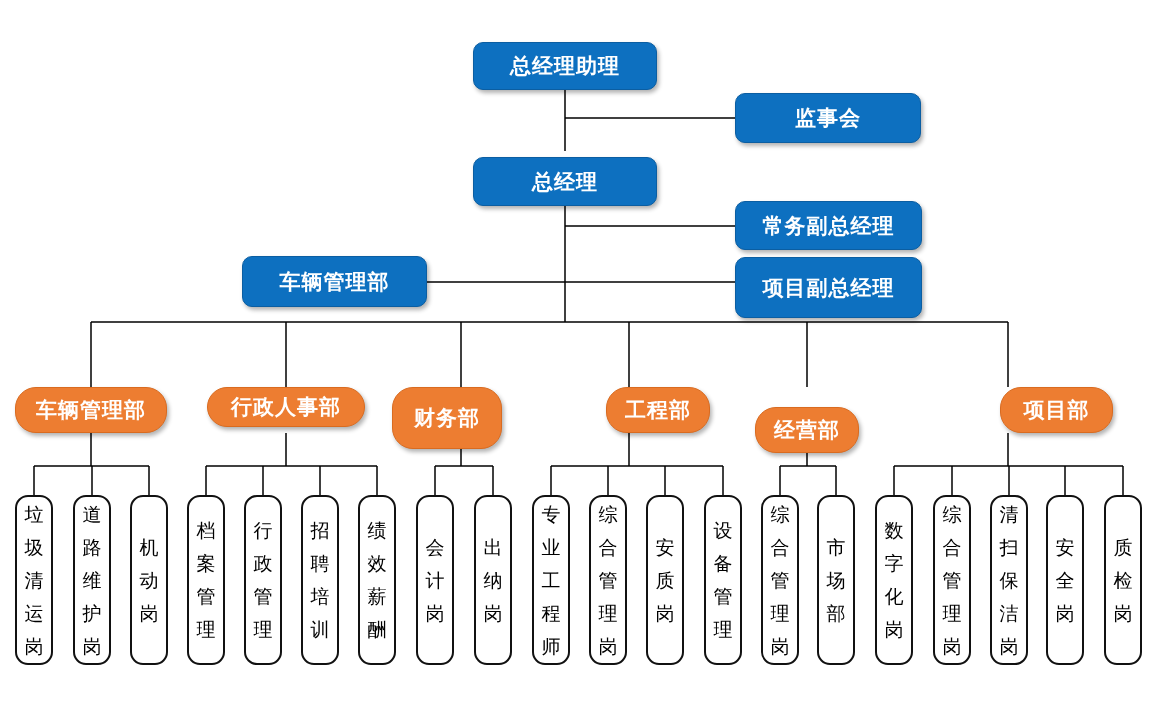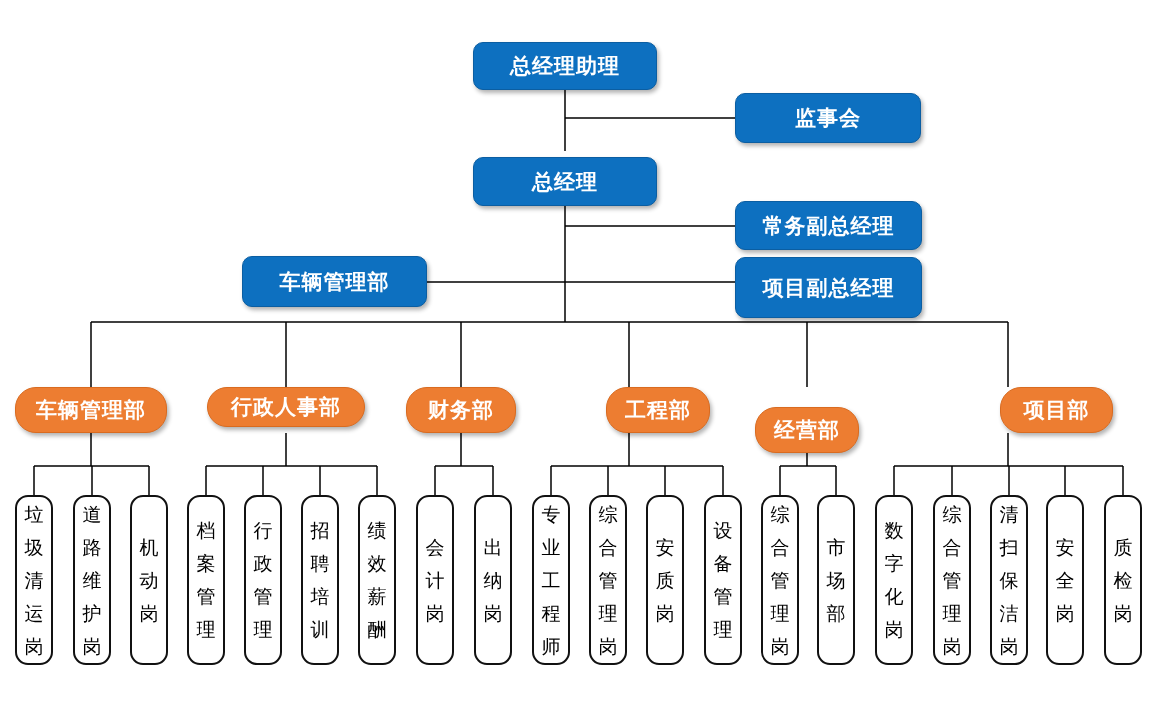--- a/index.html
+++ b/index.html
@@ -128,21 +128,21 @@
 
   <div class="box exec" style="left:473px;top:42px;width:184px;height:48px">总经理助理</div>
   <div class="box exec" style="left:735px;top:93px;width:186px;height:50px">监事会</div>
   <div class="box exec" style="left:473px;top:157px;width:184px;height:49px">总经理</div>
   <div class="box exec" style="left:735px;top:201px;width:187px;height:49px">常务副总经理</div>
   <div class="box exec" style="left:242px;top:256px;width:185px;height:51px">车辆管理部</div>
   <div class="box exec" style="left:735px;top:257px;width:187px;height:61px">项目副总经理</div>
 
   <div class="box dept" style="left:15px;top:387px;width:152px;height:46px">车辆管理部</div>
   <div class="box dept" style="left:207px;top:387px;width:158px;height:40px">行政人事部</div>
-  <div class="box dept" style="left:406px;top:387px;width:110px;height:46px">财务部</div>
+  <div class="box dept" style="left:392px;top:387px;width:110px;height:62px">财务部</div>
   <div class="box dept" style="left:606px;top:387px;width:104px;height:46px">工程部</div>
   <div class="box dept" style="left:755px;top:407px;width:104px;height:46px">经营部</div>
   <div class="box dept" style="left:1000px;top:387px;width:113px;height:46px">项目部</div>
 
   <div class="box pos" style="left:15px;top:495px">
       <span>垃</span>
       <span>圾</span>
       <span>清</span>
       <span>运</span>
       <span>岗</span>

